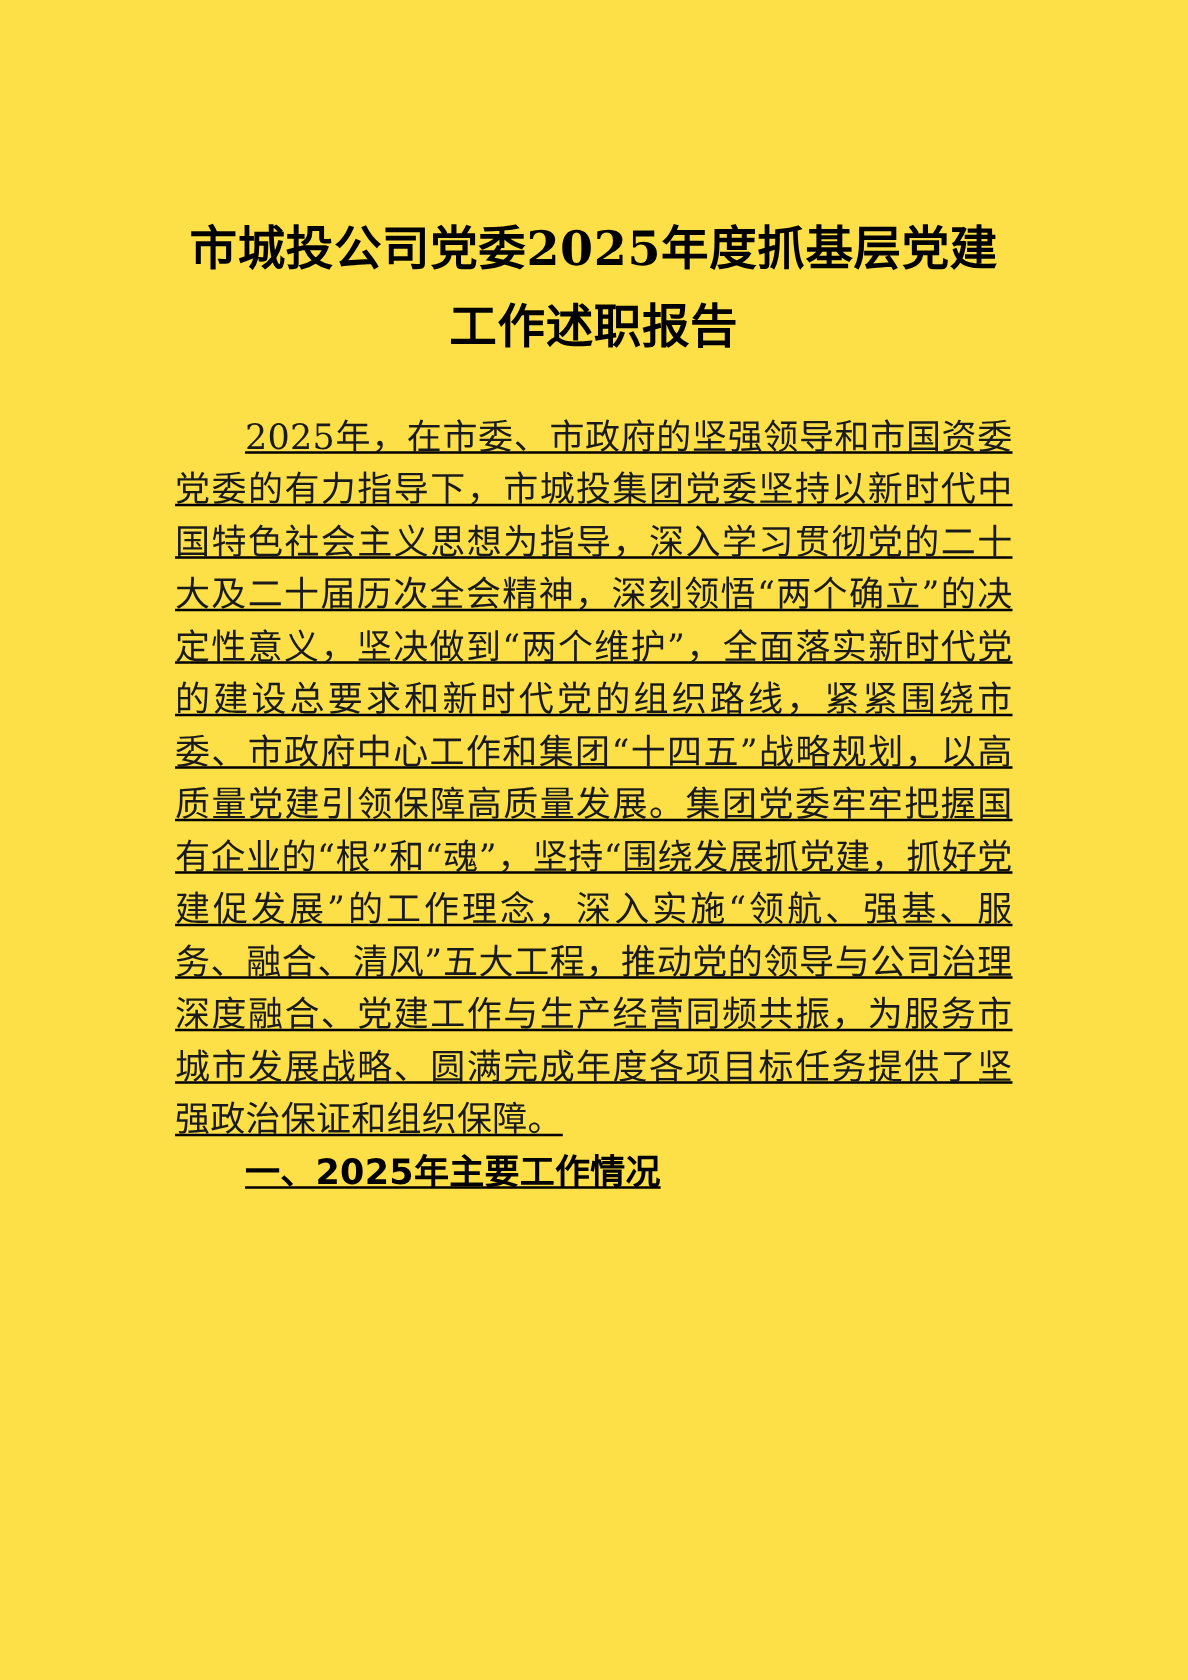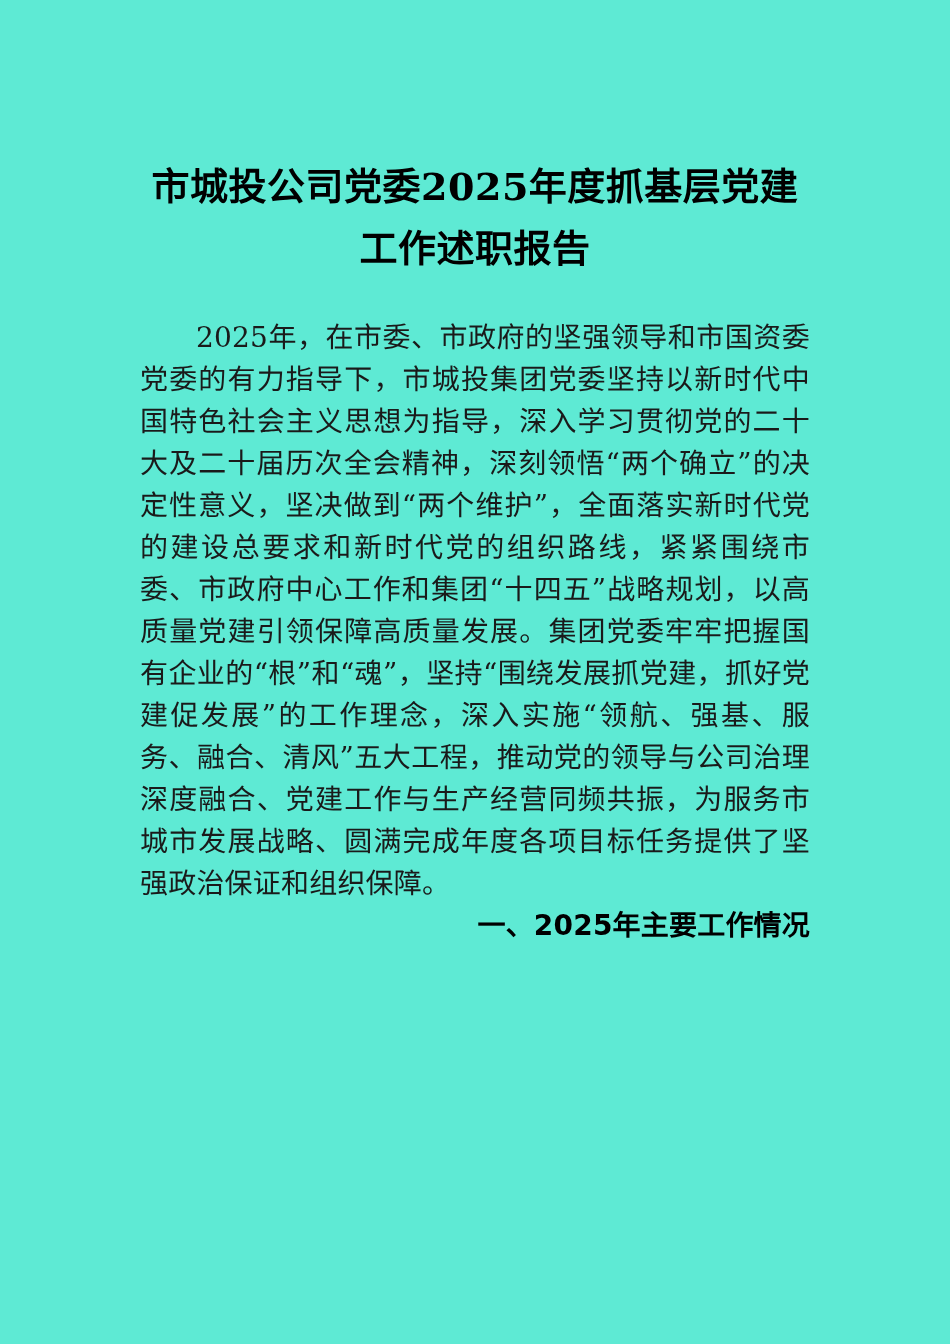--- a/index.html
+++ b/index.html
@@ -6,42 +6,43 @@
   html, body {
     margin: 0;
     padding: 0;
     background: #ffffff;
   }
 
   .page {
     position: relative;
     width: 950px;
     height: 1344px;
-    background: #5eead4;
+    background: #fde047;
     margin: 0 auto;
     overflow: hidden;
     box-sizing: border-box;
-    padding: 4px 140px;
+    padding: 16px 140px;
   }
 
   .doc-title {
     margin: 0;
     padding-top: 152px;
     text-align: center;
     font-family: "DejaVu Serif", "Liberation Serif", serif;
     font-weight: 700;
     font-size: 38px;
     line-height: 1.62;
     letter-spacing: 0.5px;
     color: #000000;
     text-indent: 0;
   }
 
   .body-block {
     padding-top: 38px;
+    text-decoration: underline;
   }
 
   p.para {
     margin: 0;
     font-family: "DejaVu Serif", "Liberation Serif", serif;
     font-size: 28px;
     line-height: 42px;
     color: #1a1a1a;
     text-align: justify;
     text-justify: inter-character;
@@ -51,21 +52,21 @@
   }
 
   h2.section-heading {
     margin: 0;
     font-family: "DejaVu Sans", "Liberation Sans", sans-serif;
     font-size: 28px;
     line-height: 42px;
     font-weight: 700;
     color: #000000;
     text-indent: 56px;
-    text-align: right;
+    text-align: left;
     letter-spacing: 0.2px;
   }
 </style>
 </head>
 <body>
 
 <div class="page">
 
   <h1 class="doc-title">
     <span>市城投公司党委2025年度抓基层党建工作</span><wbr><span>述职报告</span>

